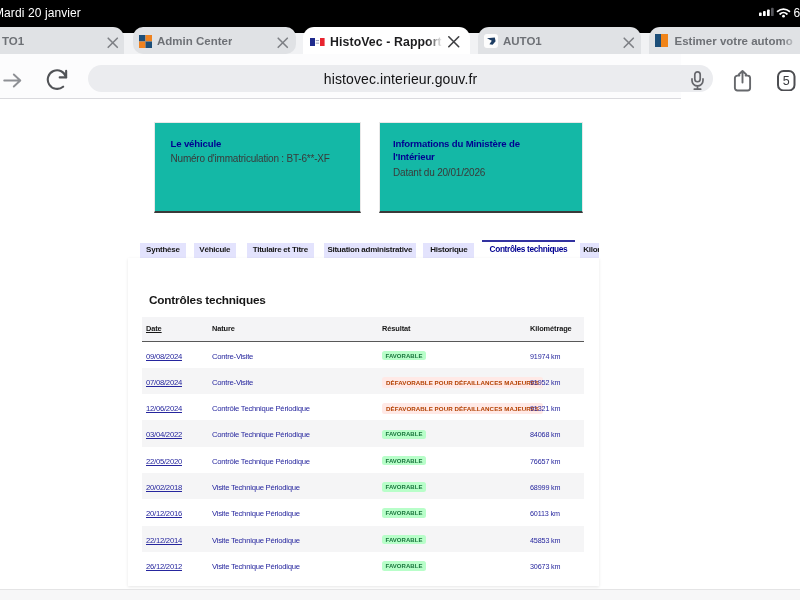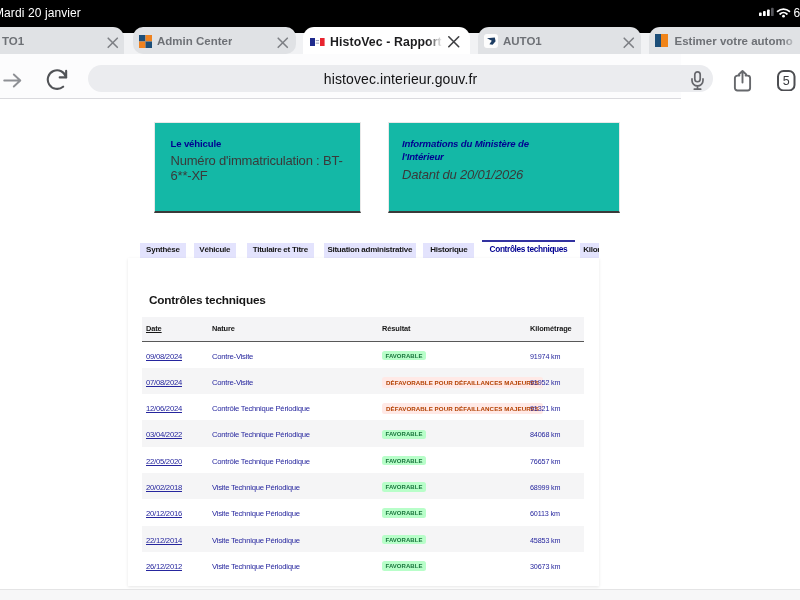--- a/index.html
+++ b/index.html
@@ -23,21 +23,21 @@
   .tabx { position:absolute; top:8.5px; width:13.5px; height:13.5px; }
 
   
   #toolbar { position:absolute; left:0; top:54px; width:681px; height:45px; background:#fcfcfd; border-bottom:1px solid #dadade; }
   #urlpill { position:absolute; left:88px; top:11px; width:625px; height:27px; border-radius:14px; background:#ebecef; }
   #urltxt { position:absolute; left:0; top:6px; width:625px; text-align:center; font-size:14px; letter-spacing:0.1px; color:#111113; }
 
   
   .card { position:absolute; top:122px; height:91px; background:#14b8a6; border:1px solid #e8e8e8; border-bottom:2.5px solid #3a3a3a; }
   .cardtitle { position:absolute; left:15.5px; top:13.5px; color:#000091; font-weight:bold; font-size:9.6px; letter-spacing:-0.15px; line-height:13px; }
-  .cardbody { position:absolute; left:15.5px; color:#3a3a3a; font-size:13px; letter-spacing:-0.2px; }
+  .cardbody { position:absolute; left:15.5px; color:#3a3a3a; font-size:10px; letter-spacing:-0.2px; }
 
   #tabsrow { position:absolute; left:128px; top:240px; width:470.5px; height:18px; overflow:hidden; }
   .ctab { position:absolute; top:2.5px; height:15px; background:#e3e3fd; color:#161616; font-weight:bold; font-size:8px; letter-spacing:-0.25px; text-align:center; line-height:14.5px; }
   .ctab.on { top:0; height:17.5px; background:#fff; color:#000091; border-top:2px solid #3232a0; line-height:15px; font-size:8.3px; letter-spacing:-0.35px; }
 
   #panel { position:absolute; left:128px; top:258px; width:470.5px; height:328px; background:#fff;
            box-shadow:0 1px 3px rgba(0,0,0,0.10); }
   #paneltitle { position:absolute; left:21px; top:35px; color:#161616; font-weight:bold; font-size:11.8px; letter-spacing:-0.2px; }
 
   #table { position:absolute; left:14px; top:59px; width:442px; }
@@ -155,21 +155,21 @@
     <svg class="abs" style="left:777px; top:15.5px" width="18.5" height="21.5" viewBox="0 0 18.5 21.5">
       <rect x="1" y="1" width="16.5" height="19.5" rx="5.6" fill="none" stroke="#4c4d51" stroke-width="2"></rect>
       <text x="9.25" y="15.2" font-size="12.5" fill="#3a3b3f" text-anchor="middle" font-family="Liberation Sans">5</text>
     </svg>
   </div>
 
   <div class="card" style="left:154px; width:206.5px;">
     <div class="cardtitle">Le véhicule</div>
     <div class="cardbody" style="top:29.5px;">Numéro d'immatriculation : BT-6**-XF</div>
   </div>
-  <div class="card" style="left:388px; width:232px;font-style:italic;">
+  <div class="card" style="left:379px; width:204px;">
     <div class="cardtitle" style="left:13px;">Informations du Ministère de<br>l'Intérieur</div>
     <div class="cardbody" style="left:13px; top:44px;">Datant du 20/01/2026</div>
   </div>
 
   <div id="tabsrow">
     <div class="ctab" style="left:11.5px; width:46.8px;">Synthèse</div>
     <div class="ctab" style="left:65.8px; width:42px;">Véhicule</div>
     <div class="ctab" style="left:118.8px; width:67px;">Titulaire et Titre</div>
     <div class="ctab" style="left:195.8px; width:91.9px;">Situation administrative</div>
     <div class="ctab" style="left:295.4px; width:50.9px;">Historique</div>

